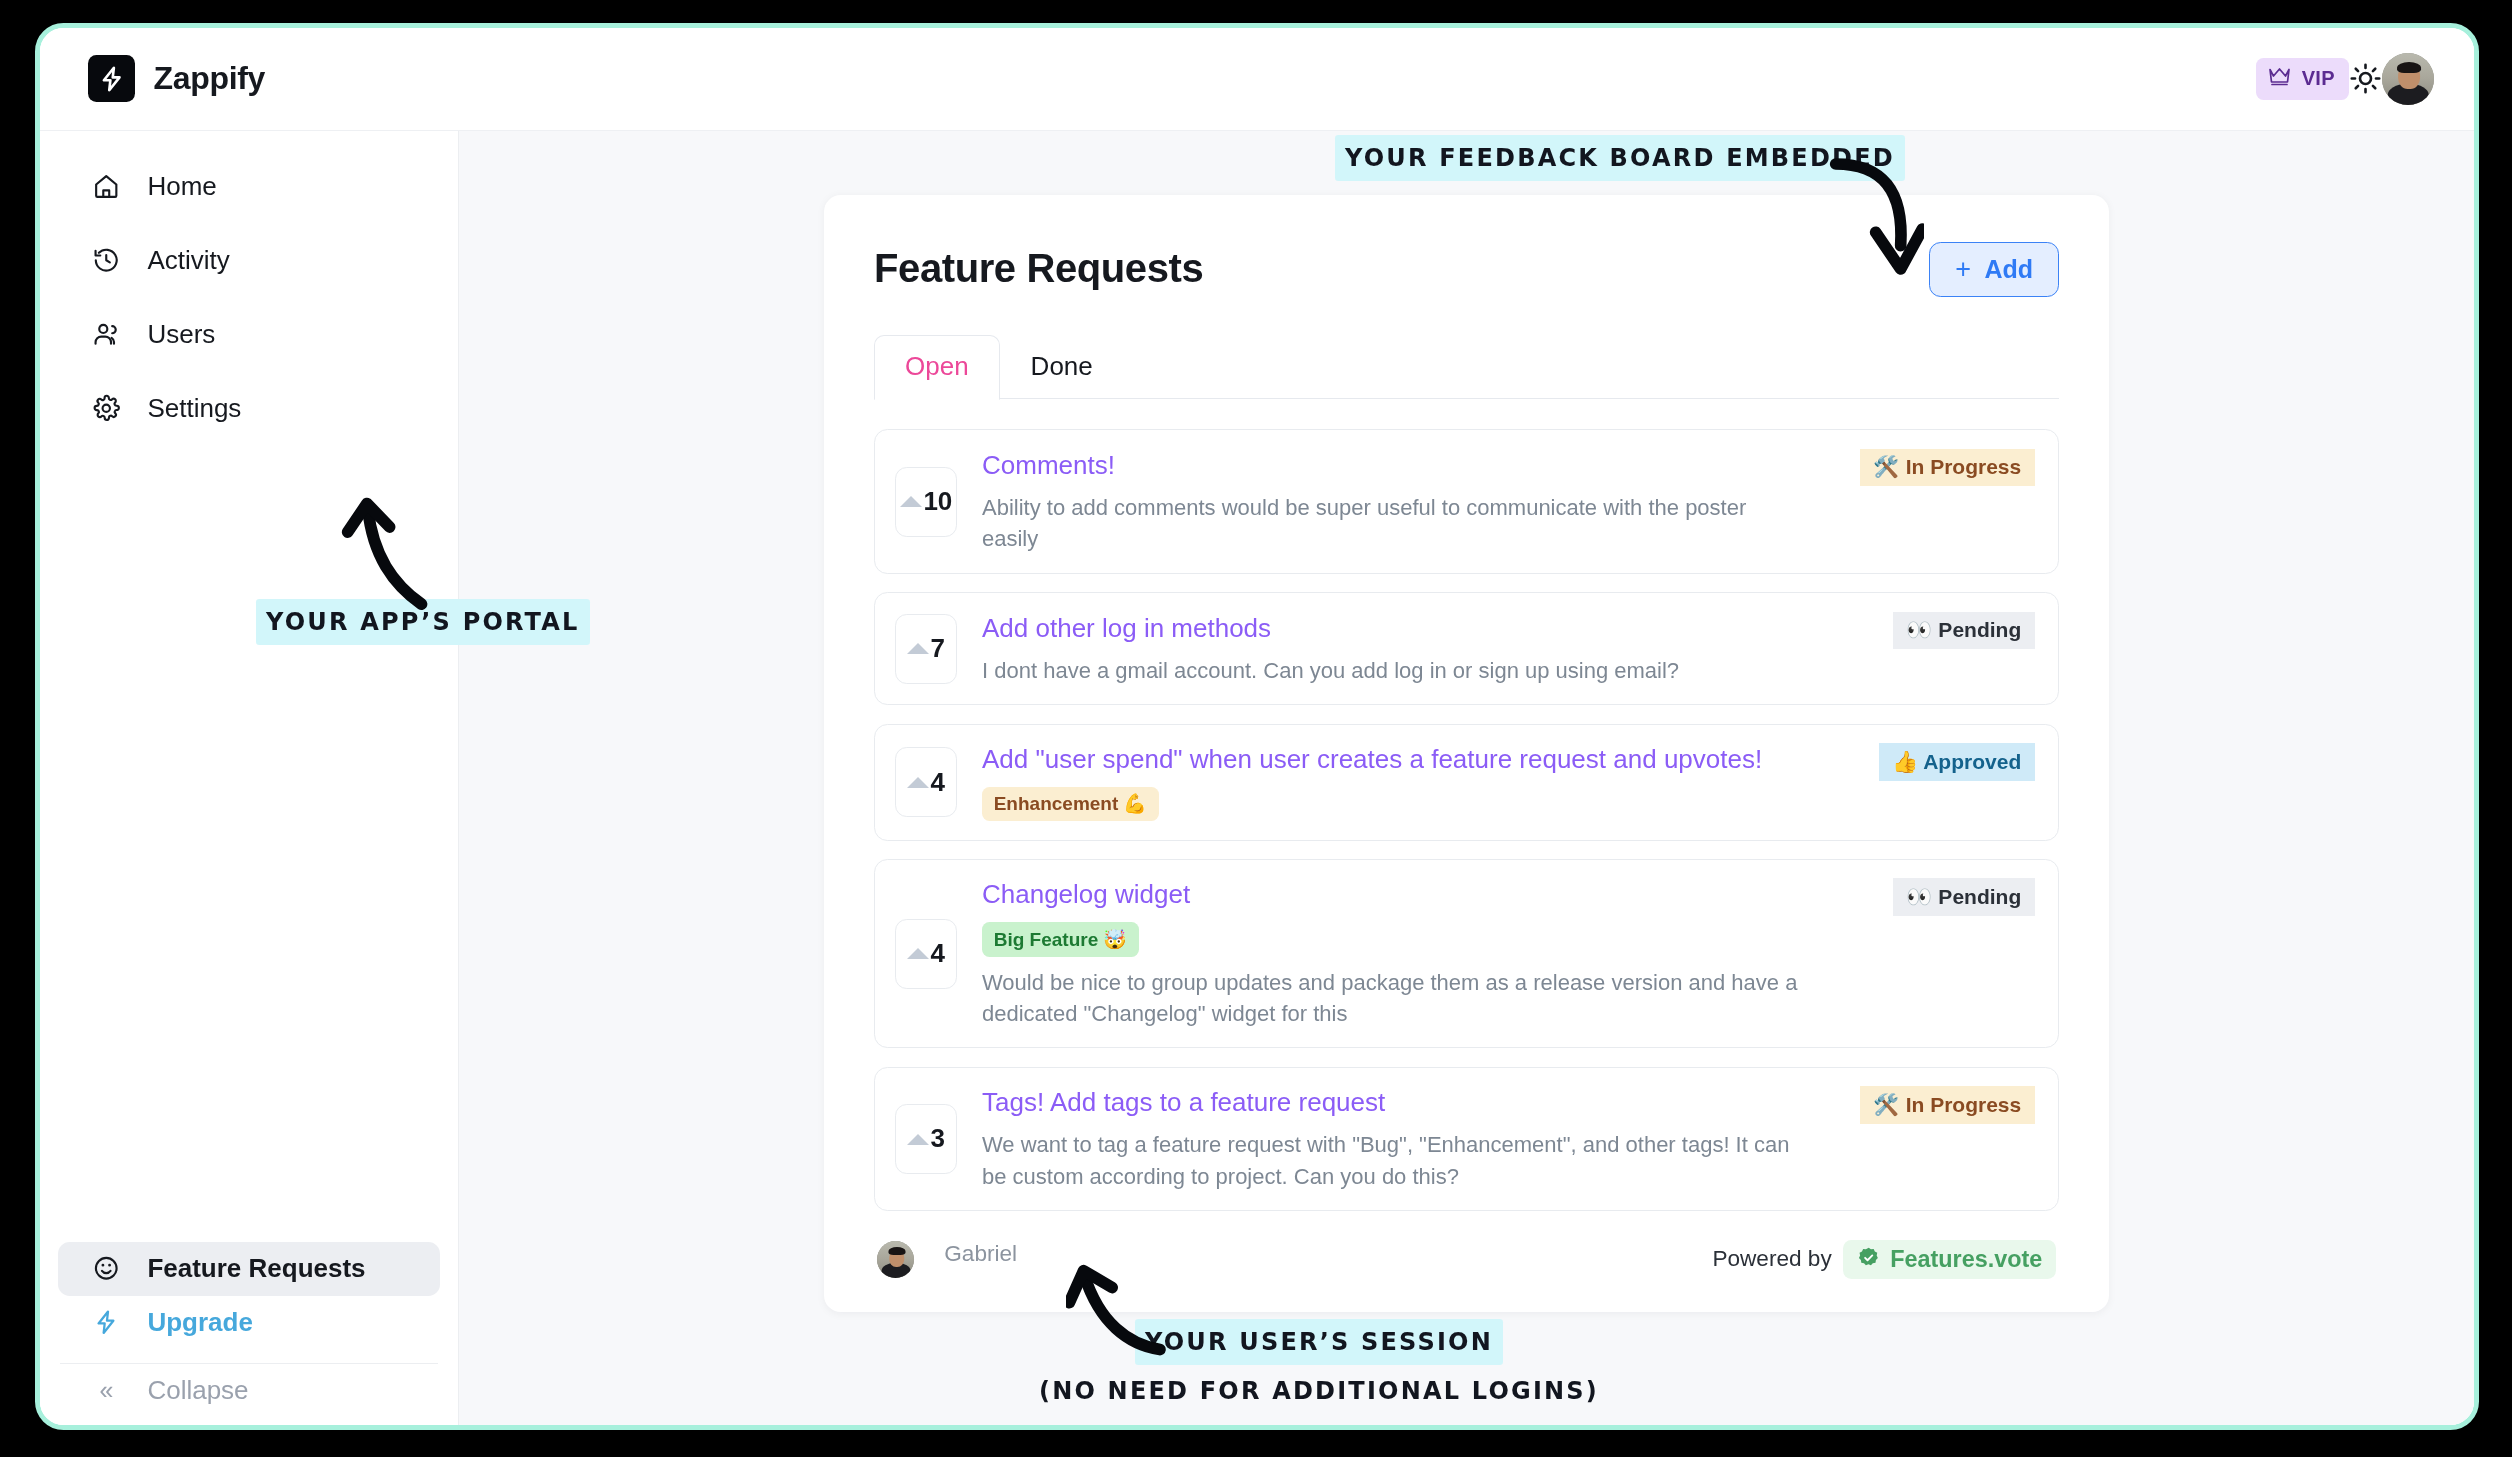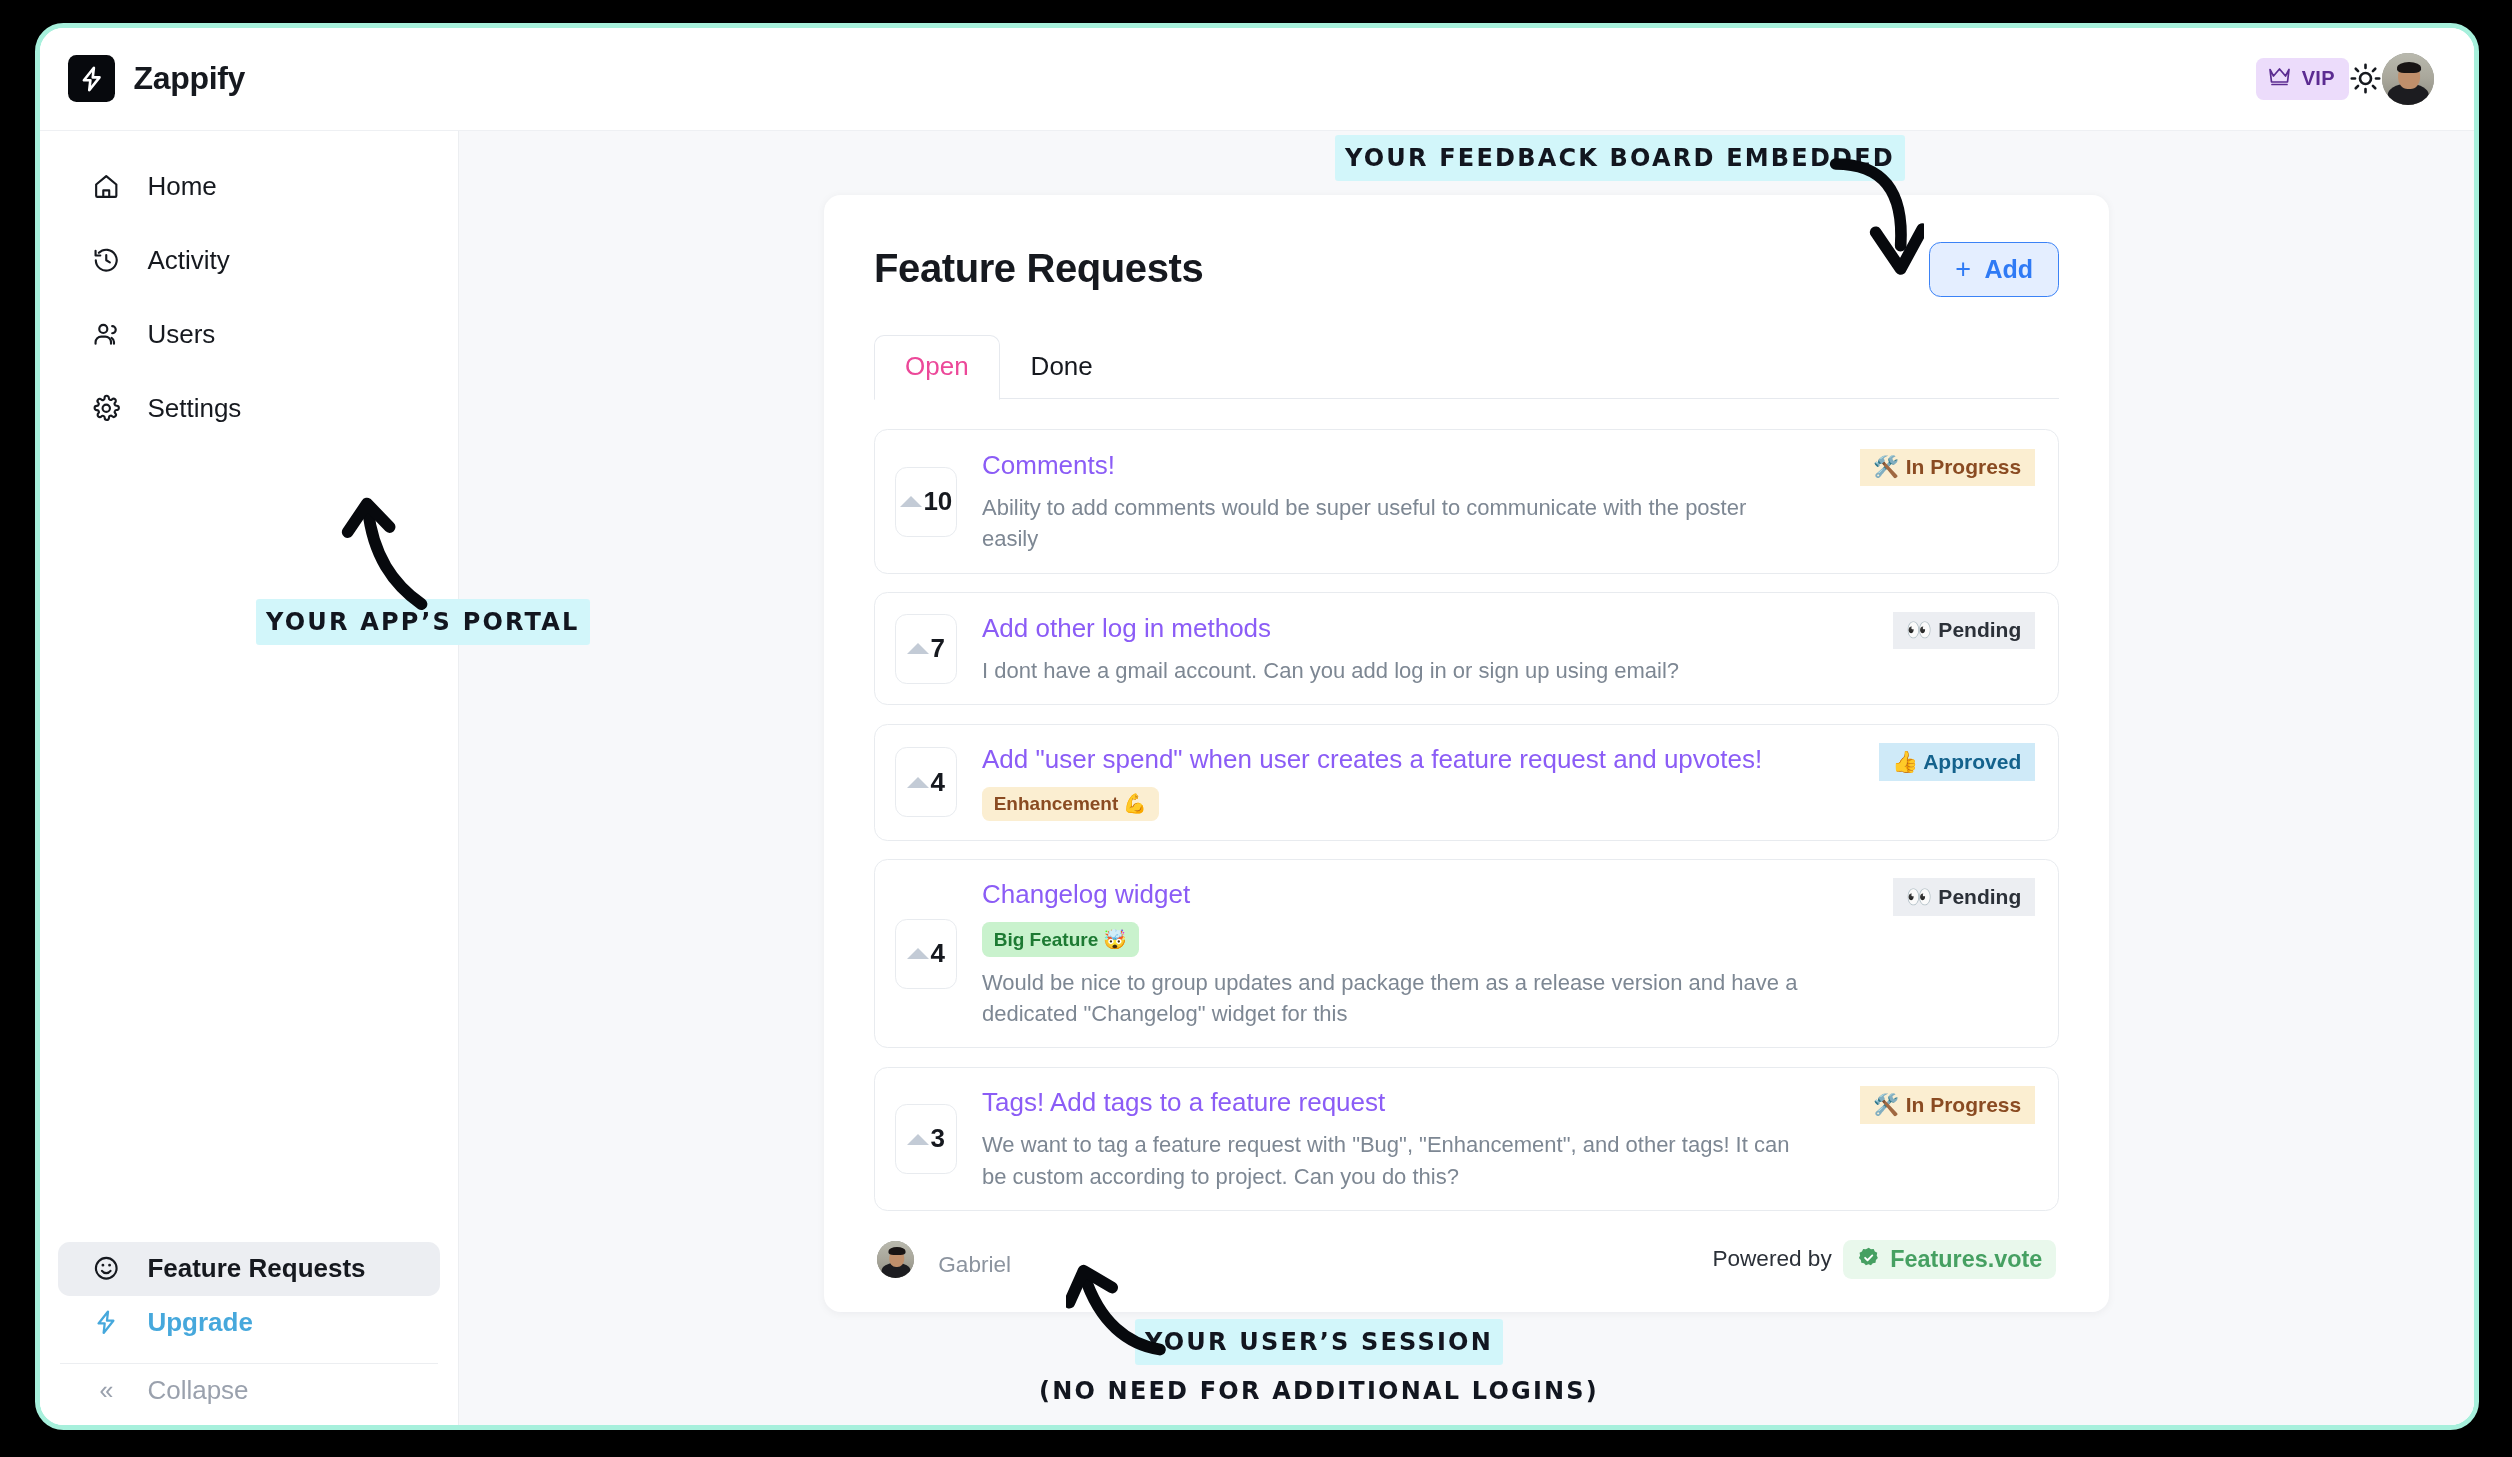--- a/index.html
+++ b/index.html
@@ -33,21 +33,21 @@
     flex-direction: column;
   }
 
   
   .topbar {
     height: 103px;
     min-height: 103px;
     background: #ffffff;
     display: flex;
     align-items: center;
-    padding: 0 40px 0 28px;
+    padding: 0 40px 0 48px;
     border-bottom: 0.8px solid #eef0f3;
     position: relative;
     z-index: 5;
   }
   .brand { display: flex; align-items: center; gap: 18.4px; }
   .logo-mark {
     width: 47px; height: 47px;
     background: #07090d;
     border-radius: 8.4px;
     display: flex; align-items: center; justify-content: center;
@@ -261,21 +261,21 @@
   .req-status.pending    { background: #eceef2; color: #2b3038; }
   .req-status.approved   { background: #cfeaf8; color: #14628c; }
 
   
   .card-footer {
     display: flex;
     align-items: center;
     margin-top: 28.5px;
     padding: 0 3.3px;
   }
-  .footer-user { display: flex; align-items: flex-end; gap: 24px; }
+  .footer-user { display: flex; align-items: flex-start; gap: 30px; }
   .footer-user .avatar { width: 37px; height: 37px; }
   .footer-user-name { font-size: 22.6px; color: #8c949f; }
   .powered { margin-left: auto; display: flex; align-items: center; gap: 11.7px; }
   .powered-label { font-size: 22.6px; color: #2b3038; }
   .fv-badge {
     display: flex; align-items: center; gap: 10px;
     background: #e9f8ec;
     border-radius: 8.4px;
     padding: 5.9px 13.4px;
   }

